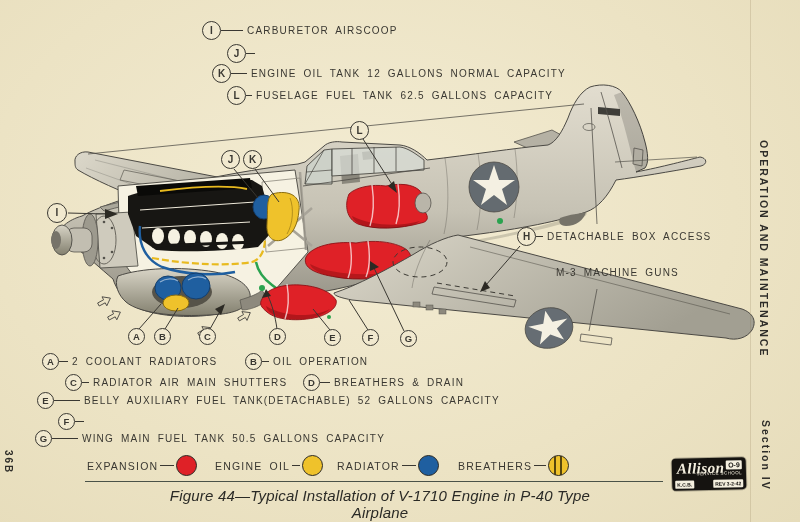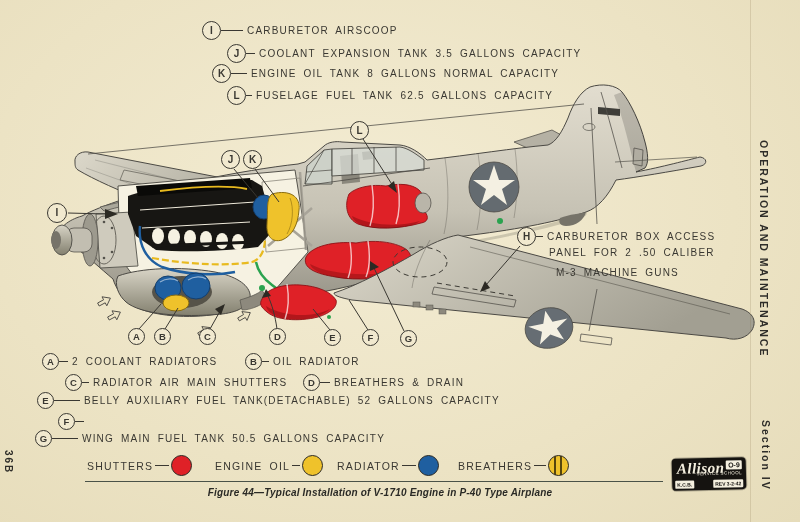--- a/index.html
+++ b/index.html
@@ -20,21 +20,21 @@
   .lbl{font-size:10px;letter-spacing:1.2px;word-spacing:3px;color:#3a3832;}
   .lbl.pad{margin-left:4px;}
   .hline{position:absolute;font-size:10px;letter-spacing:1.2px;word-spacing:3px;white-space:nowrap;}
   
   .leg{position:absolute;display:flex;align-items:center;white-space:nowrap;}
   .leg .lbl{font-size:10.5px;}
   .swatch{width:21px;height:21px;border-radius:50%;border:1.5px solid #2c2a24;flex:none;box-sizing:border-box;}
   .swatch.hatched{background-image:linear-gradient(90deg, transparent 0 5px, rgba(60,48,8,.85) 5px 7px,
      transparent 7px 11px, rgba(60,48,8,.85) 11px 13px, transparent 13px);}
   .rule{position:absolute;height:1px;background:#4a5248;}
-  .caption{position:absolute;font-size:10px;font-weight:bold;font-style:italic;color:#2a2a26;
+  .caption{position:absolute;font-size:15px;font-weight:normal;font-style:italic;color:#2a2a26;
      text-align:center;letter-spacing:.2px;}
   
   .vtext{position:absolute;writing-mode:vertical-rl;font-weight:bold;font-size:10.5px;
      letter-spacing:2px;color:#2e2d29;white-space:nowrap;}
   
   .stamp{position:absolute;left:672px;top:458px;width:74px;height:32px;background:#151310;
      border-radius:4px;transform:rotate(-1.5deg);box-shadow:0 0 0 1px rgba(0,0,0,.25);}
   .stamp .script{position:absolute;left:5px;top:2px;font-family:"Liberation Serif",serif;
      font-style:italic;font-weight:bold;font-size:15px;color:#f4efdf;letter-spacing:.5px;}
   .stamp .code{position:absolute;right:4px;top:3px;background:#f4efdf;color:#151310;
@@ -252,39 +252,37 @@
   </svg>
 
   <div class="row" style="left:202px;top:21px;">
     <span class="co s19">I</span>
     <span class="dash" style="width:22px;"></span>
     <span class="lbl pad">CARBURETOR AIRSCOOP</span>
   </div>
   <div class="row" style="left:227px;top:44px;">
     <span class="co s19">J</span>
     <span class="dash" style="width:9px;"></span>
-    <span class="lbl pad">COOLANT EXPANSION TANK 3.5 GALLONS CAPACITY</span>
   </div>
   <div class="row" style="left:212px;top:64px;">
     <span class="co s19">K</span>
     <span class="dash" style="width:16px;"></span>
-    <span class="lbl pad">ENGINE OIL TANK 8 GALLONS NORMAL CAPACITY</span>
+    <span class="lbl pad">ENGINE OIL TANK 12 GALLONS NORMAL CAPACITY</span>
   </div>
   <div class="row" style="left:227px;top:86px;">
     <span class="co s19">L</span>
     <span class="dash" style="width:6px;"></span>
     <span class="lbl pad">FUSELAGE FUEL TANK 62.5 GALLONS CAPACITY</span>
   </div>
 
   <div class="row" style="left:517px;top:227px;">
     <span class="co s19">H</span>
     <span class="dash" style="width:7px;"></span>
-    <span class="lbl pad">CARBURETOR BOX ACCESS</span>
-  </div>
-  <div class="hline" style="left:549px;top:247px;">PANEL FOR 2 .50 CALIBER</div>
+    <span class="lbl pad">DETACHABLE BOX ACCESS</span>
+  </div>
   <div class="hline" style="left:556px;top:267px;">M-3 MACHINE GUNS</div>
 
   <div class="co s20" style="position:absolute;left:47px;top:203px;">I</div>
   <div class="co s19" style="position:absolute;left:221px;top:150px;">J</div>
   <div class="co s19" style="position:absolute;left:243px;top:150px;">K</div>
   <div class="co s19" style="position:absolute;left:350px;top:121px;">L</div>
   <div class="co s17" style="position:absolute;left:128px;top:328px;">A</div>
   <div class="co s17" style="position:absolute;left:154px;top:328px;">B</div>
   <div class="co s17" style="position:absolute;left:199px;top:328px;">C</div>
   <div class="co s17" style="position:absolute;left:269px;top:328px;">D</div>
@@ -293,21 +291,21 @@
   <div class="co s17" style="position:absolute;left:400px;top:330px;">G</div>
 
   <div class="row" style="left:42px;top:353px;">
     <span class="co s17">A</span>
     <span class="dash" style="width:9px;"></span>
     <span class="lbl pad">2 COOLANT RADIATORS</span>
   </div>
   <div class="row" style="left:245px;top:353px;">
     <span class="co s17">B</span>
     <span class="dash" style="width:7px;"></span>
-    <span class="lbl pad">OIL RADIATOR</span>
+    <span class="lbl pad">OIL OPERATION</span>
   </div>
   <div class="row" style="left:65px;top:374px;">
     <span class="co s17">C</span>
     <span class="dash" style="width:7px;"></span>
     <span class="lbl pad">RADIATOR AIR MAIN SHUTTERS</span>
   </div>
   <div class="row" style="left:303px;top:374px;">
     <span class="co s17">D</span>
     <span class="dash" style="width:10px;"></span>
     <span class="lbl pad">BREATHERS &amp; DRAIN</span>
@@ -321,21 +319,21 @@
     <span class="co s17">F</span>
     <span class="dash" style="width:9px;"></span>
   </div>
   <div class="row" style="left:35px;top:430px;">
     <span class="co s17">G</span>
     <span class="dash" style="width:26px;"></span>
     <span class="lbl pad">WING MAIN FUEL TANK 50.5 GALLONS CAPACITY</span>
   </div>
 
   <div class="leg" style="left:87px;top:455px;">
-    <span class="lbl">SHUTTERS</span>
+    <span class="lbl">EXPANSION</span>
     <span class="dash" style="width:14px;margin:0 2px;"></span>
     <span class="swatch" style="background-color: rgb(223, 33, 39);"></span>
   </div>
   <div class="leg" style="left:215px;top:455px;">
     <span class="lbl">ENGINE OIL</span>
     <span class="dash" style="width:8px;margin:0 2px;"></span>
     <span class="swatch" style="background-color: rgb(239, 194, 43);"></span>
   </div>
   <div class="leg" style="left:337px;top:455px;">
     <span class="lbl">RADIATOR</span>

